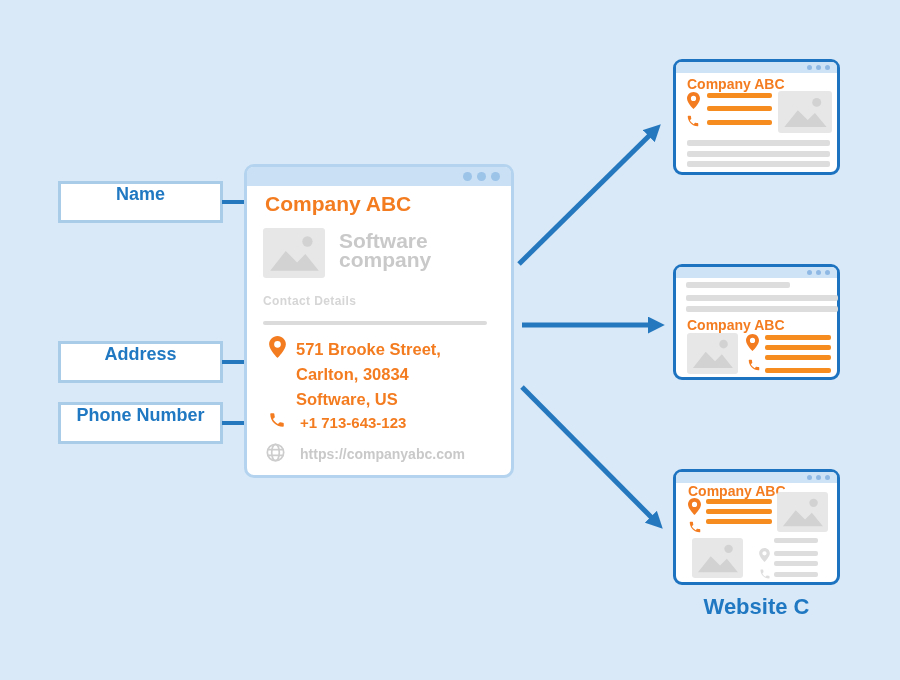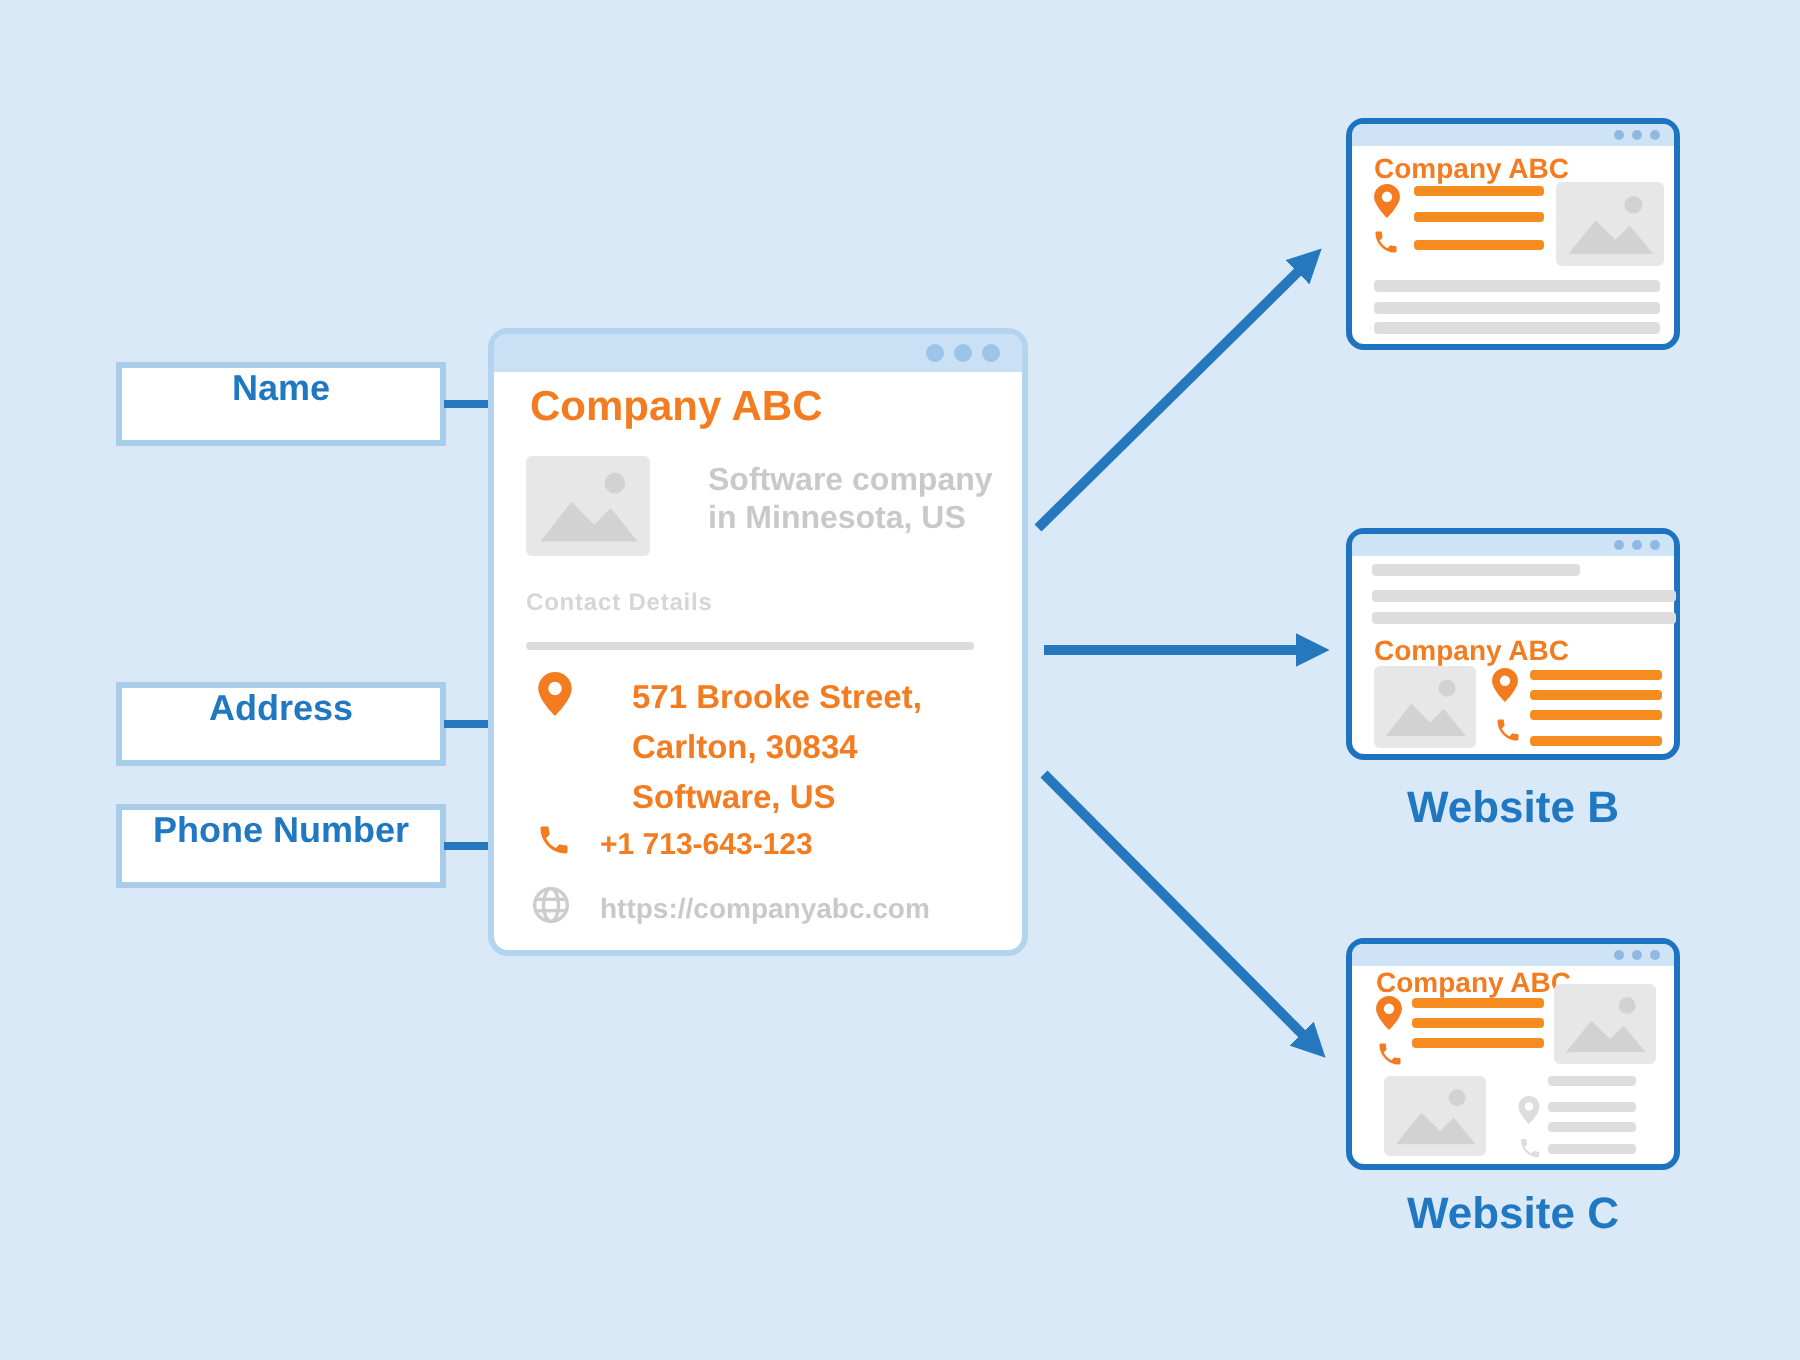--- a/index.html
+++ b/index.html
@@ -25,24 +25,24 @@
     position:absolute;left:244px;top:164px;width:270px;height:314px;box-sizing:border-box;
     background:#ffffff;border:3px solid var(--card_border);border-radius:10px;
   }
   .card-topbar{
     position:absolute;left:0;top:0;right:0;height:19px;
     background:var(--card_topbar);border-radius:6px 6px 0 0;
     display:flex;align-items:center;justify-content:flex-end;gap:5px;padding-right:11px;
   }
   .card-topbar .dot{width:9px;height:9px;border-radius:50%;background:var(--card_dots);}
   .card-title{position:absolute;left:18px;top:25px;font-size:21px;color:var(--orange);}
-  .tagline{position:absolute;left:92px;top:64px;font-size:16px;line-height:19px;color:var(--gray_text);margin-left:15px;}
+  .tagline{position:absolute;left:92px;top:64px;font-size:21px;line-height:19px;color:var(--gray_text);}
   .contact-heading{position:absolute;left:16px;top:127px;font-size:12px;color:var(--gray_heading);letter-spacing:.4px;}
   .divider{position:absolute;left:16px;top:154px;width:224px;height:4px;border-radius:2px;background:var(--divider);}
-  .address-text{position:absolute;left:69px;top:170px;font-size:16.5px;line-height:25px;color:var(--orange);}
+  .address-text{position:absolute;left:49px;top:170px;font-size:16.5px;line-height:25px;color:var(--orange);}
   .phone-text{position:absolute;left:53px;top:247px;font-size:15px;color:var(--orange);}
   .url-text{position:absolute;left:53px;top:279px;font-size:14px;color:var(--gray_text);}
 
   
   .ph{background:var(--placeholder_bg);border-radius:3px;position:absolute;}
   .ph svg{display:block;width:100%;height:100%;}
 
   
   .site-window{
     position:absolute;left:673px;width:167px;height:116px;box-sizing:border-box;
@@ -113,21 +113,20 @@
 
     <div class="ph" style="left:16px;top:61px;width:62px;height:50px;">
       <svg viewBox="0 0 60 48" preserveAspectRatio="none" fill="var(--placeholder_glyph)">
         <circle cx="43" cy="13" r="5"></circle>
         <path d="M7 41 L22 22 L33 33 L41 25 L54 41 Z"></path>
       </svg>
     </div>
 
     <div class="tagline">
       <div>Software company</div>
-      <div>in Minnesota, US</div>
     </div>
 
     <div class="contact-heading">Contact Details</div>
     <div class="divider"></div>
 
     <span class="icon" style="left:22px;top:169px;">
       <svg width="17" height="22" viewBox="0 0 16 21" fill="var(--orange)">
         <path d="M8 0C3.6 0 0 3.5 0 7.9 0 13.3 8 21 8 21s8-7.7 8-13.1C16 3.5 12.4 0 8 0zm0 11.1a3.2 3.2 0 1 1 0-6.4 3.2 3.2 0 0 1 0 6.4z"></path>
       </svg>
     </span>
@@ -210,21 +209,20 @@
     <div class="bar orange" style="left:89px;top:68px;width:66px;"></div>
     <div class="bar orange" style="left:89px;top:78px;width:66px;"></div>
     <div class="bar orange" style="left:89px;top:88px;width:66px;"></div>
     <span class="icon" style="left:71px;top:91px;">
       <svg width="14" height="14" viewBox="0 0 24 24" fill="var(--orange)">
           <path d="M6.62 10.79c1.44 2.83 3.76 5.14 6.59 6.59l2.2-2.2c.27-.27.67-.36 1.02-.24 1.12.37 2.33.57 3.57.57.55 0 1 .45 1 1V20c0 .55-.45 1-1 1-9.39 0-17-7.61-17-17 0-.55.45-1 1-1h3.5c.55 0 1 .45 1 1 0 1.25.2 2.45.57 3.57.11.35.03.74-.25 1.02l-2.2 2.2z"></path>
         </svg>
     </span>
     <div class="bar orange" style="left:89px;top:101px;width:66px;"></div>
   </div>
-  <div class="site-label" style="top:391px;">Website B</div>
 
   <div class="site-window" style="top:469px;">
     <div class="site-topbar">
       <span class="dot"></span>
       <span class="dot"></span>
       <span class="dot"></span>
     </div>
     <div class="site-company" style="left:12px;top:11px;">Company ABC</div>
     <span class="icon" style="left:12px;top:26px;">
       <svg width="13" height="17" viewBox="0 0 16 21" fill="var(--orange)">

